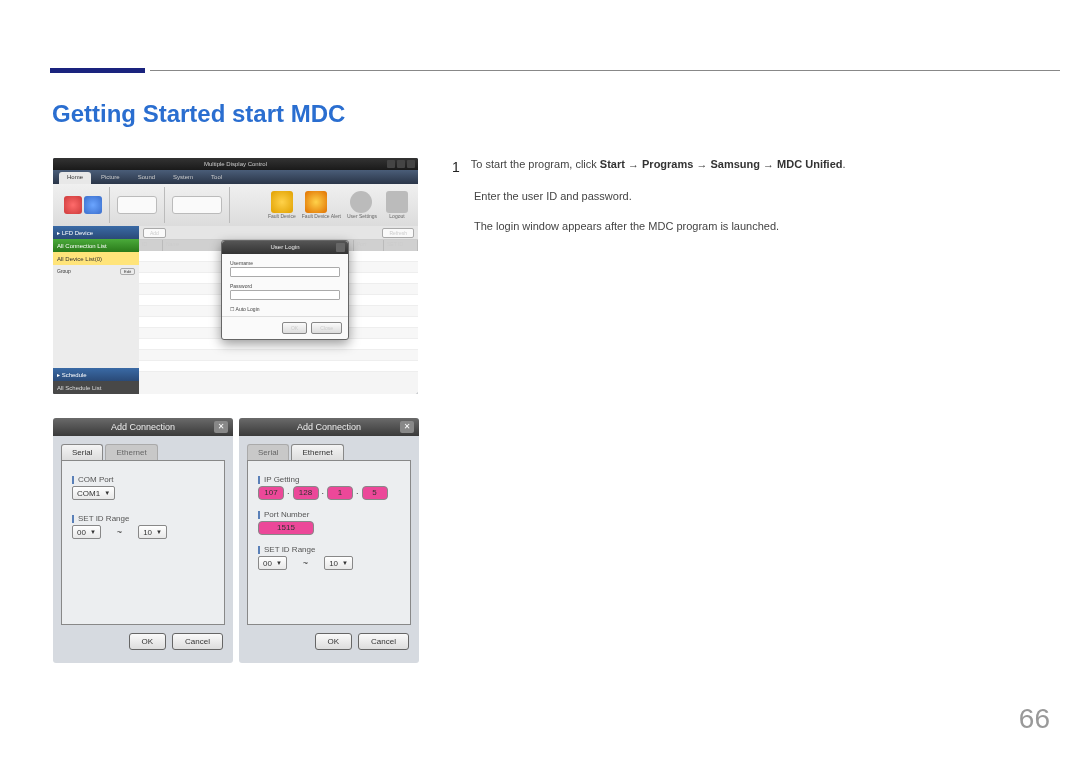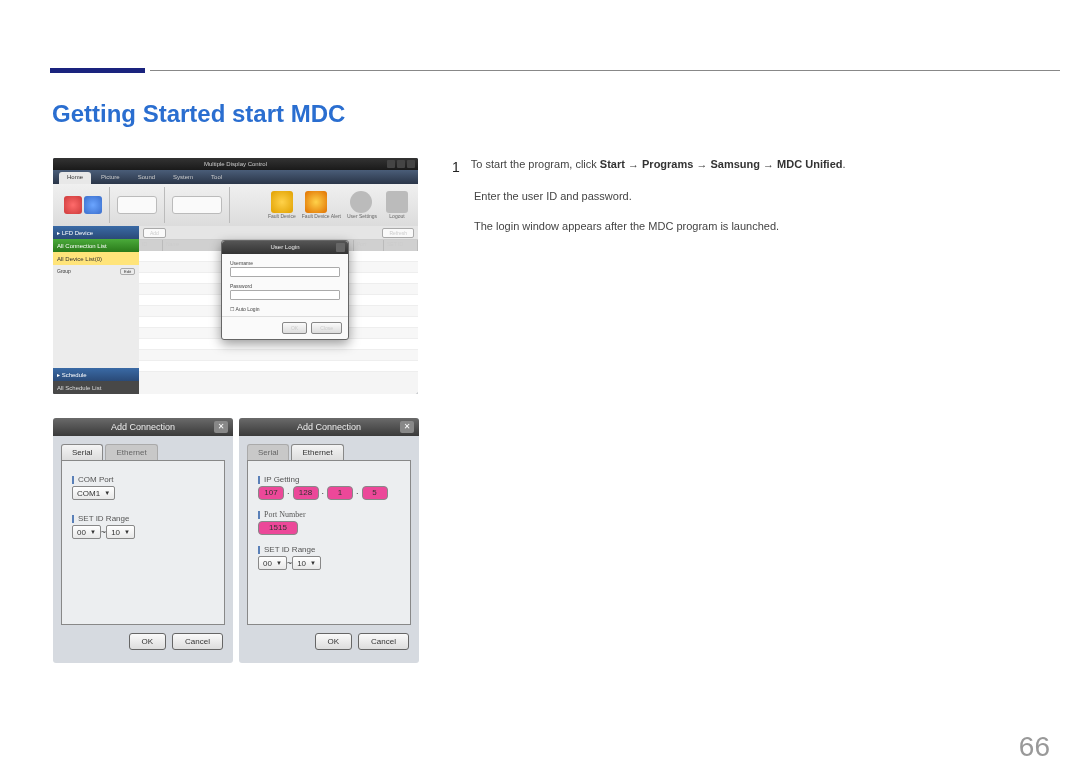--- a/index.html
+++ b/index.html
@@ -2,21 +2,21 @@
 <html><head>
 <meta charset="utf-8">
 <style>
   * { box-sizing: border-box; margin: 0; padding: 0; }
   body { width: 1080px; height: 763px; font-family: Arial, sans-serif; background: #fff; color: #333; position: relative; overflow: hidden; }
 
   
   .header-rule { position: absolute; top: 70px; left: 150px; right: 20px; height: 1px; background: #888; }
   .header-thick { position: absolute; top: 68px; left: 50px; width: 95px; height: 5px; background: #1a237e; }
   .title { position: absolute; top: 100px; left: 52px; font-size: 24px; font-weight: bold; color: #2a6ed0; }
-  .page-num { position: absolute; bottom: 0; right: 30px; font-size: 28px; color: #999; font-weight: 300; }
+  .page-num { position: absolute; bottom: 28px; right: 30px; font-size: 28px; color: #999; font-weight: 300; }
 
   
   .text-col { position: absolute; left: 452px; top: 156px; right: 30px; font-size: 11px; line-height: 1.6; color: #444; }
   .num { display: inline-block; width: 16px; font-size: 14px; font-weight: 500; vertical-align: top; color: #222; }
   .step1-line1 { margin-bottom: 10px; }
   .indent { margin-left: 22px; }
   .bullet-list { margin-left: 36px; list-style: disc; }
   .bullet-list li { margin-bottom: 2px; }
   .dash-list { margin-left: 36px; list-style: none; }
   .dash-list li::before { content: "- "; margin-left: -12px; }
@@ -75,21 +75,21 @@
   .shot .dtitle { height:18px; background: linear-gradient(#6a6a6a,#3a3a3a); color:#eee; font-size:9px; text-align:center; line-height:18px; position:relative;}
   .shot .dtitle .x { position:absolute; right:5px; top:3px; width:14px;height:12px;background:#888;border-radius:2px; color:#fff; font-size:8px; line-height:12px;}
   .shot .tabs { display:flex; margin:8px 8px 0 8px; gap:2px;}
   .shot .tab { font-size:8px; padding:3px 10px; border:1px solid #888; border-bottom:none; border-radius:3px 3px 0 0; background:linear-gradient(#f4f4f4,#ddd); color:#333;}
   .shot .tab.inactive { background:#c8c8c8; color:#666; border-color:#aaa;}
   .shot .panel { margin:0 8px 8px 8px; height:165px; background:#eceef0; border:1px solid #888; padding:8px 10px;}
   .shot .plabel { font-size:8px; color:#555; margin-top:6px; margin-bottom:2px;}
   .shot .plabel::before { content:""; display:inline-block; width:2px; height:8px; background:#5a80b8; margin-right:4px; vertical-align:middle;}
   .shot .pselect { display:inline-flex; align-items:center; border:1px solid #888; border-radius:2px; background:linear-gradient(#fff,#e8e8e8); font-size:8px; padding:1px 4px; height:14px;}
   .shot .pselect .arrow { margin-left:4px; font-size:6px;}
-  .shot .range { display:flex; align-items:center; gap:0;}
+  .shot .range { display:flex; align-items:center; gap:16px;}
   .shot .ipboxes { display:flex; gap:3px;}
   .shot .ipseg { width:26px; height:14px; border:1px solid #888; border-radius:4px; background:#ec4899; font-size:8px; text-align:center; line-height:12px;}
   .shot .dbtns { display:flex; justify-content:flex-end; gap:6px; padding:0 10px 8px 0;}
   .shot .dbtn { font-size:8px; padding:3px 12px; border:1px solid #666; border-radius:3px; background:linear-gradient(#fafafa,#ddd);}
 </style>
 </head>
 <body>
 
 <div class="header-thick"></div>
 <div class="header-rule"></div>
@@ -260,22 +260,22 @@
     <div class="plabel">IP Getting</div>
     <div class="ipboxes">
       <div class="ipseg">107</div>
         <span>.</span>
       <div class="ipseg">128</div>
         <span>.</span>
       <div class="ipseg">1</div>
         <span>.</span>
       <div class="ipseg">5</div>
     </div>
-    <div class="plabel" style="margin-top:10px;font-family:Liberation Serif, serif;">Port Number</div>
-    <div class="ipseg" style="width:40px;">1515</div>
+    <div class="plabel" style="margin-top:10px;">Port Number</div>
+    <div class="ipseg" style="width:56px;">1515</div>
     <div class="plabel" style="margin-top:10px;">SET ID Range</div>
     <div class="range">
       <div class="pselect">
           <span>00</span>
           <span class="arrow">▼</span>
         </div>
       <span>~</span>
       <div class="pselect">
           <span>10</span>
           <span class="arrow">▼</span>

